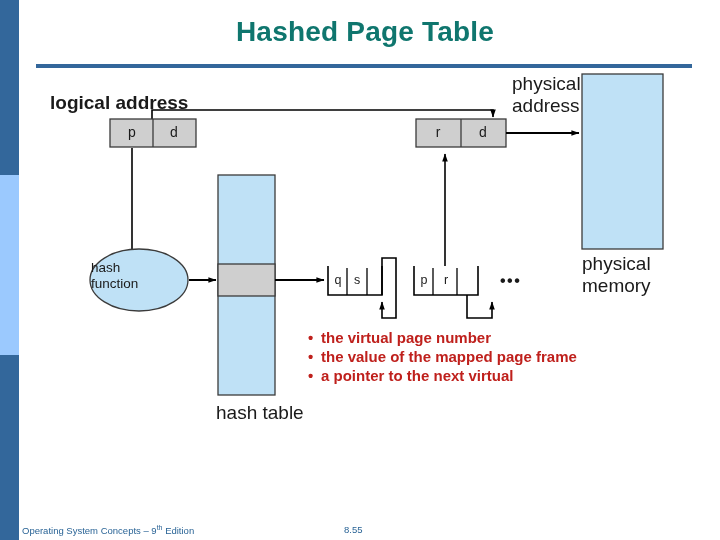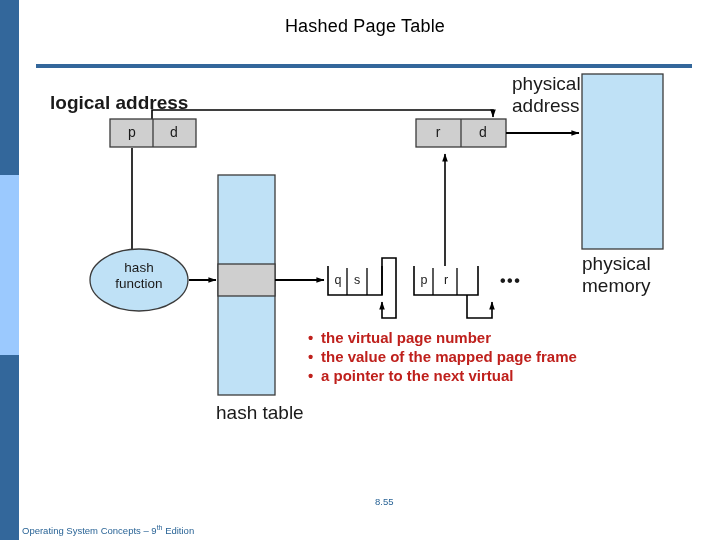--- a/index.html
+++ b/index.html
@@ -29,23 +29,23 @@
   #band-mid    { top: 175px; height: 180px; background: #9bc9fe; }
   #band-bottom { top: 355px; height: 185px; background: #33679b; }
 
   
   #slide-title {
     position: absolute;
     left: 40px;
     top: 16px;
     width: 650px;
     text-align: center;
-    font-size: 18px;
-    font-weight: normal;
-    color: #000000;
+    font-size: 28px;
+    font-weight: bold;
+    color: #0f766e;
     letter-spacing: 0.2px;
     white-space: nowrap;
   }
   #title-rule {
     position: absolute;
     left: 36px;
     top: 64px;
     width: 656px;
     height: 4px;
     background: #33679b;
@@ -86,21 +86,20 @@
     font-size: 14px;
     color: #1a1a1a;
     text-align: center;
     width: 20px;
   }
   .hashfn-text {
     position: absolute;
     left: 55px;
     top: 190px;
     width: 96px;
-    text-align: center;
     font-size: 13.5px;
     color: #1a1a1a;
     line-height: 1.2;
   }
   .llchar {
     position: absolute;
     font-family: "Liberation Sans", sans-serif;
     font-size: 12.5px;
     color: #1a1a1a;
     text-align: center;
@@ -137,25 +136,24 @@
     left: 22px;
     top: 524px;
     font-size: 9.5px;
     color: #2a6496;
     white-space: nowrap;
   }
   #footer-course sup { font-size: 7px; }
   #footer-page {
     position: absolute;
     left: 344px;
-    top: 496px;
+    top: 524px;
     font-size: 9.5px;
     color: #2a6496;
     white-space: nowrap;
-    margin-left: 31px;
   }
 </style>
 </head>
 <body>
 
 <div id="slide">
 
   <div class="sidebar-band" id="band-top"></div>
   <div class="sidebar-band" id="band-mid"></div>
   <div class="sidebar-band" id="band-bottom"></div>

